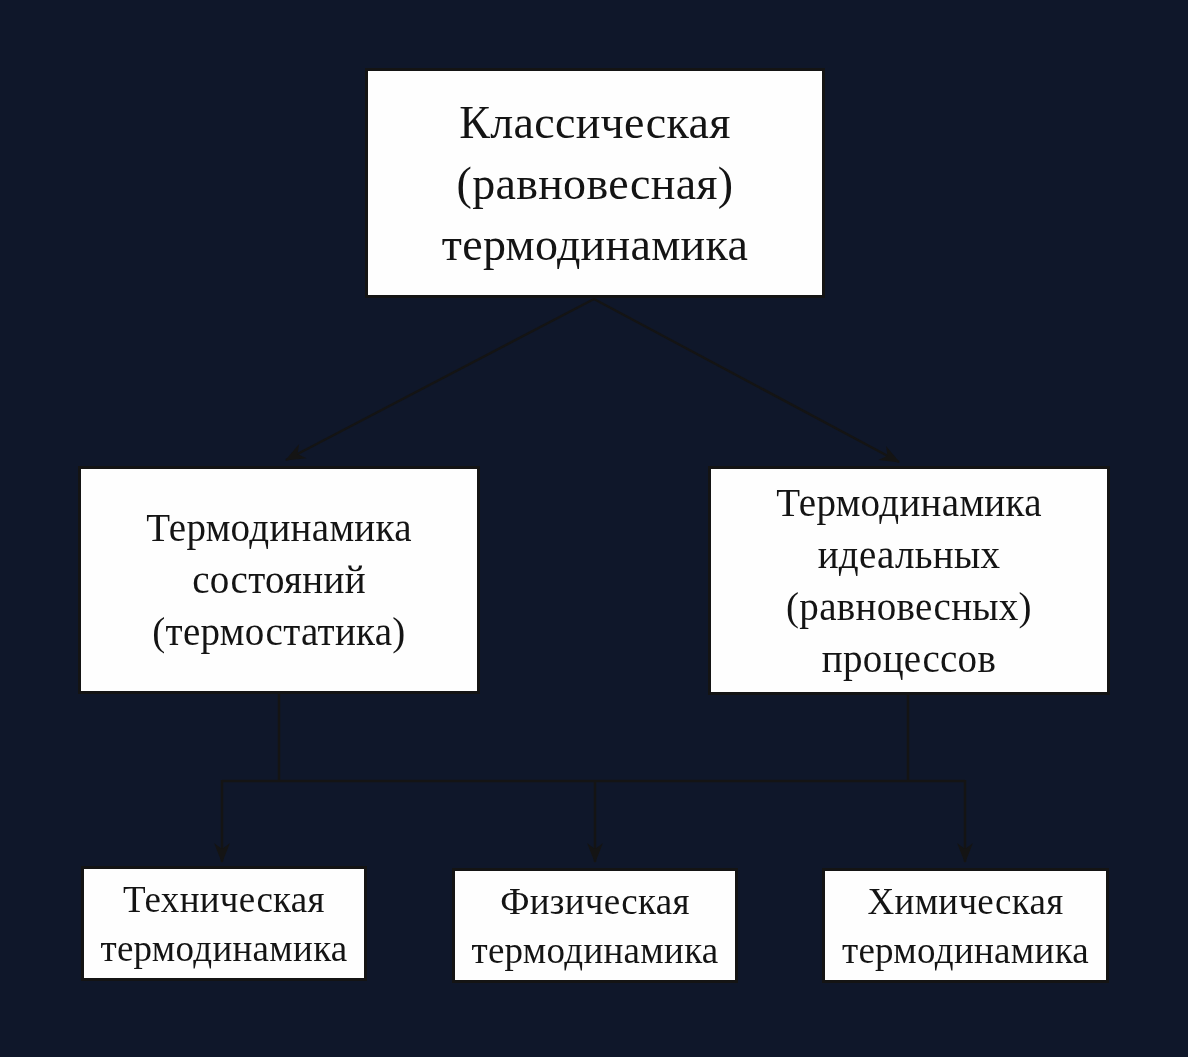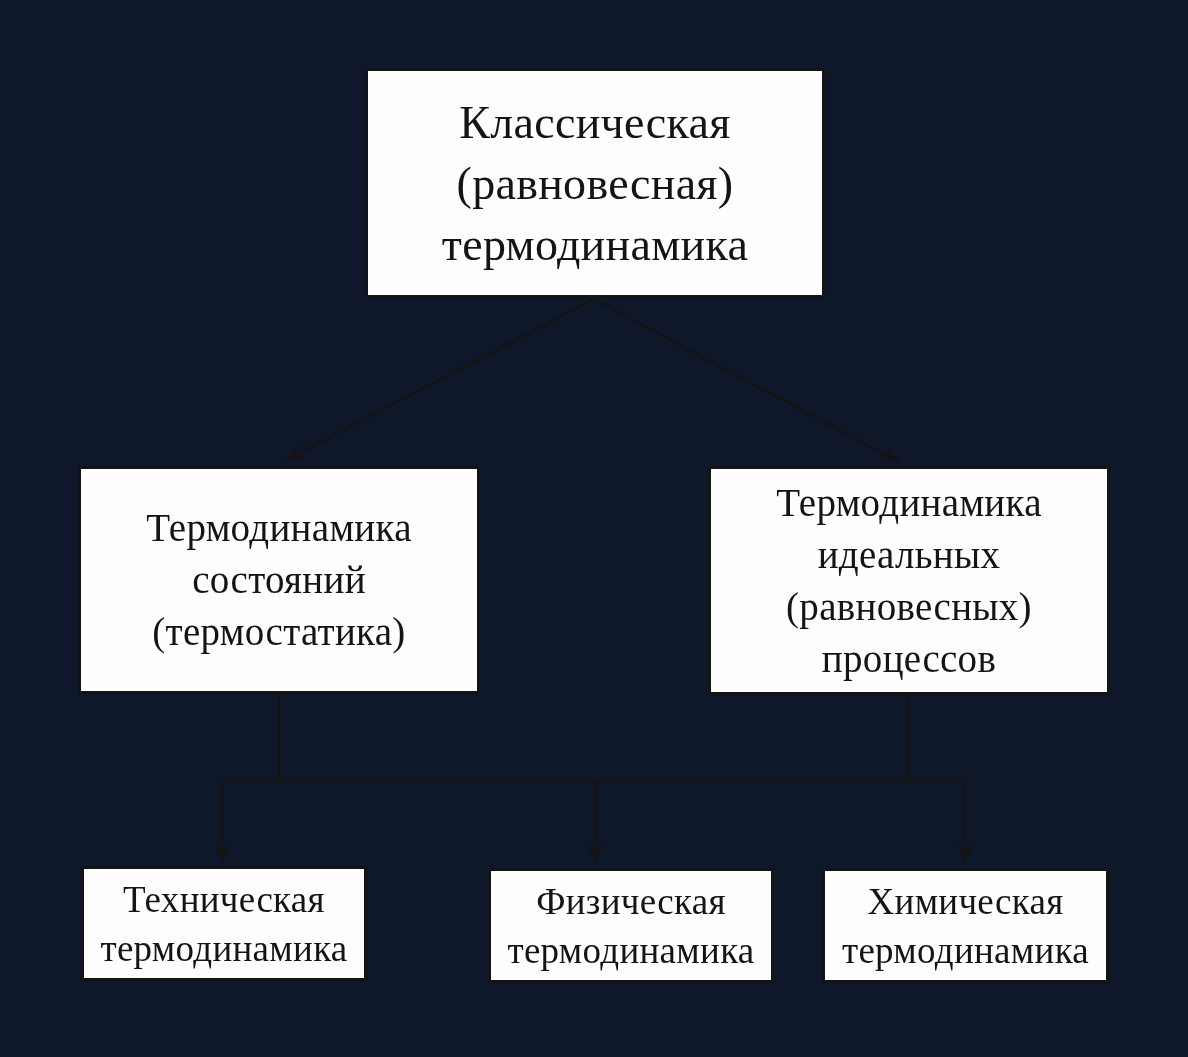--- a/index.html
+++ b/index.html
@@ -34,21 +34,21 @@
     white-space: pre-line;
     letter-spacing: 0.3px;
   }
   .node-root      { left: 365px; top: 68px;  width: 460px; height: 230px; }
   .node-root .node-text      { font-size: 46px; line-height: 61px; }
   .node-states    { left: 78px;  top: 466px; width: 402px; height: 228px; }
   .node-processes { left: 708px; top: 466px; width: 402px; height: 229px; }
   .node-states .node-text,
   .node-processes .node-text { font-size: 39px; line-height: 52px; }
   .node-technical { left: 81px;  top: 828px; width: 286px; height: 115px; margin-top: 38px; }
-  .node-physical  { left: 452px; top: 868px; width: 286px; height: 115px; margin-left: 36px; }
+  .node-physical  { left: 452px; top: 868px; width: 286px; height: 115px; }
   .node-chemical  { left: 822px; top: 868px; width: 287px; height: 115px; align-items: center; }
   .node-technical .node-text,
   .node-physical .node-text,
   .node-chemical .node-text  { font-size: 37px; line-height: 49px; }
 </style>
 </head>
 <body>
 
 <div class="stage">
 

